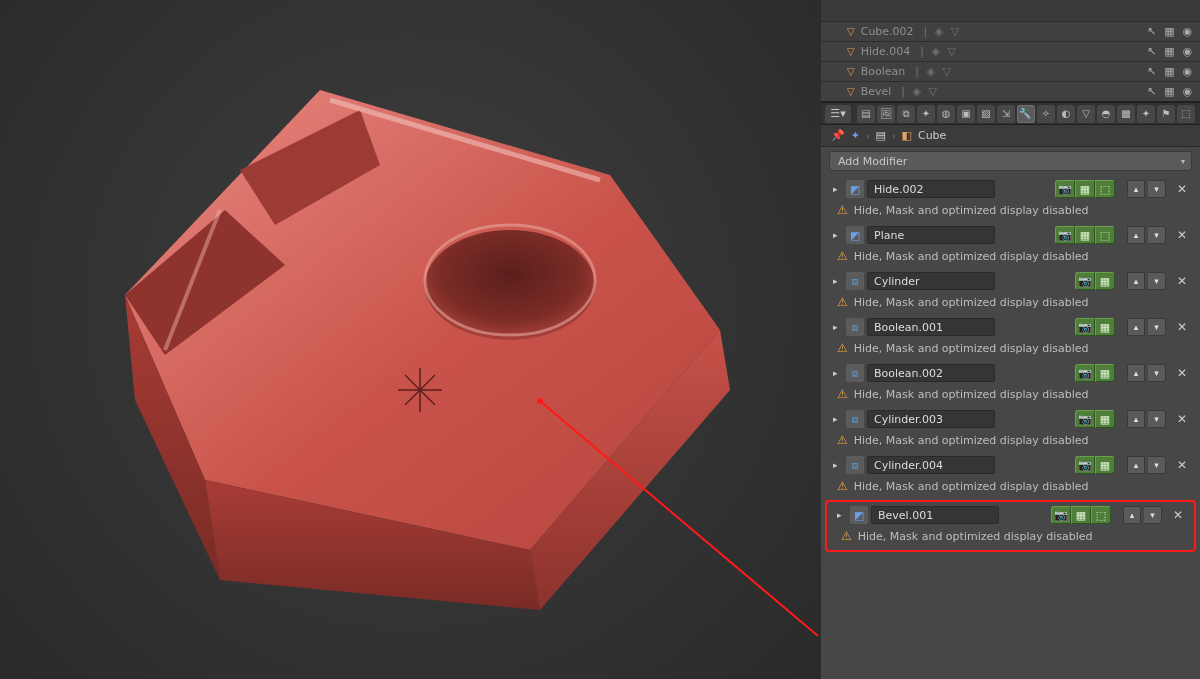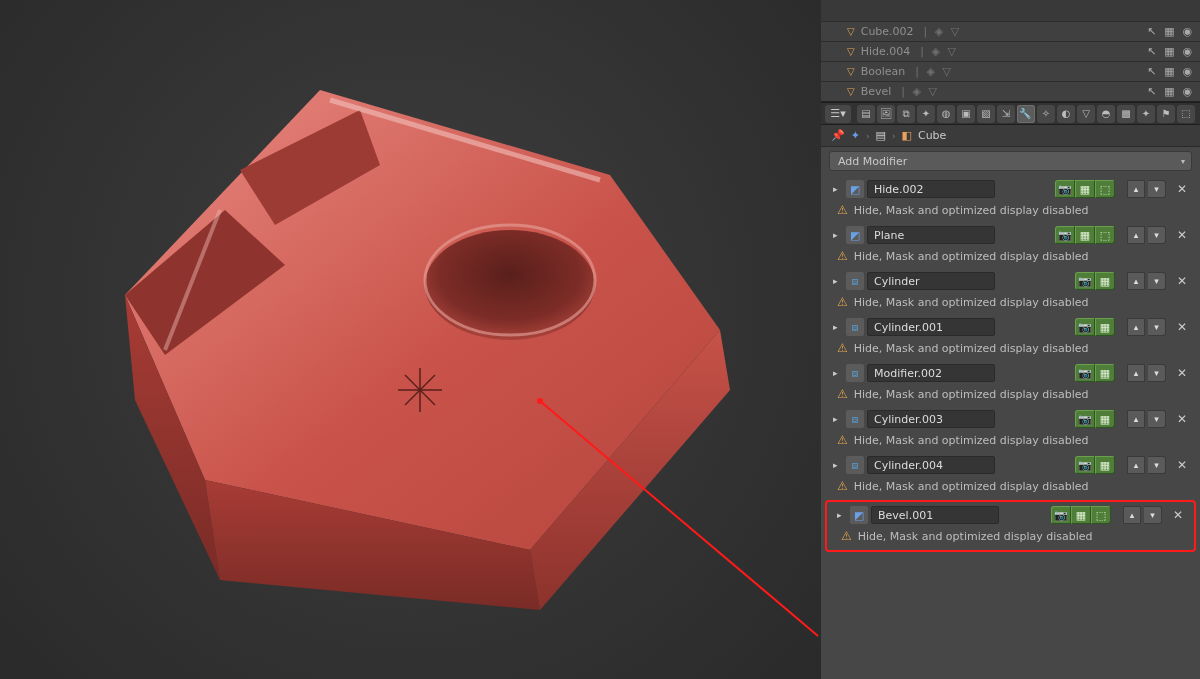--- a/index.html
+++ b/index.html
@@ -414,21 +414,21 @@
           <div class="mod-warn">
             <span class="warn-ic">⚠</span>
             <span>Hide, Mask and optimized display disabled</span>
           </div>
         </div>
         <div class="mod">
           <div class="mod-head">
             <span class="exp">▸</span>
             <span class="typ boo">⧈</span>
             <span class="namefield">
-              <span>Cylinder.001</span>
+              <span>Boolean.001</span>
             </span>
             <span class="gap"></span>
             <span class="btnrow">
               <span class="togg">📷</span>
               <span class="togg">▦</span>
             </span>
             <span style="width:6px"></span>
             <span class="mover">▴</span>
             <span class="mover">▾</span>
             <span class="close">✕</span>
@@ -436,21 +436,21 @@
           <div class="mod-warn">
             <span class="warn-ic">⚠</span>
             <span>Hide, Mask and optimized display disabled</span>
           </div>
         </div>
         <div class="mod">
           <div class="mod-head">
             <span class="exp">▸</span>
             <span class="typ boo">⧈</span>
             <span class="namefield">
-              <span>Modifier.002</span>
+              <span>Boolean.002</span>
             </span>
             <span class="gap"></span>
             <span class="btnrow">
               <span class="togg">📷</span>
               <span class="togg">▦</span>
             </span>
             <span style="width:6px"></span>
             <span class="mover">▴</span>
             <span class="mover">▾</span>
             <span class="close">✕</span>

